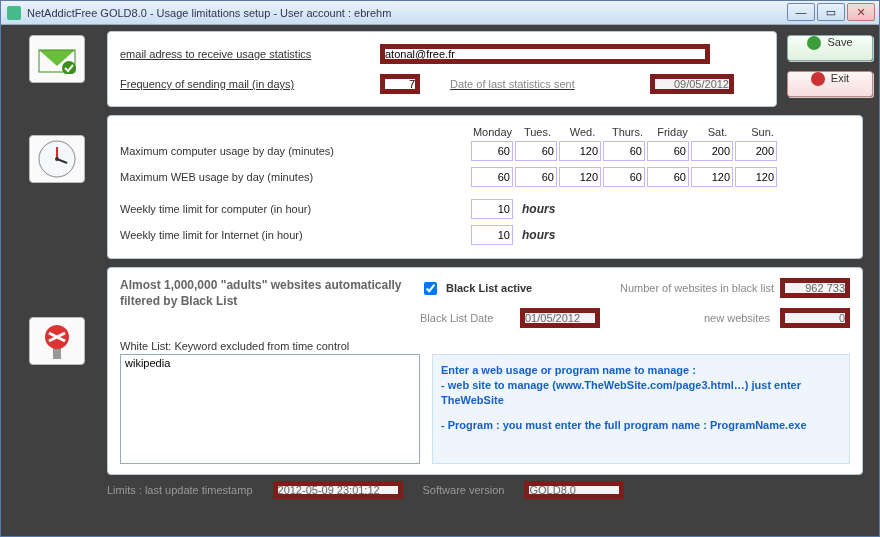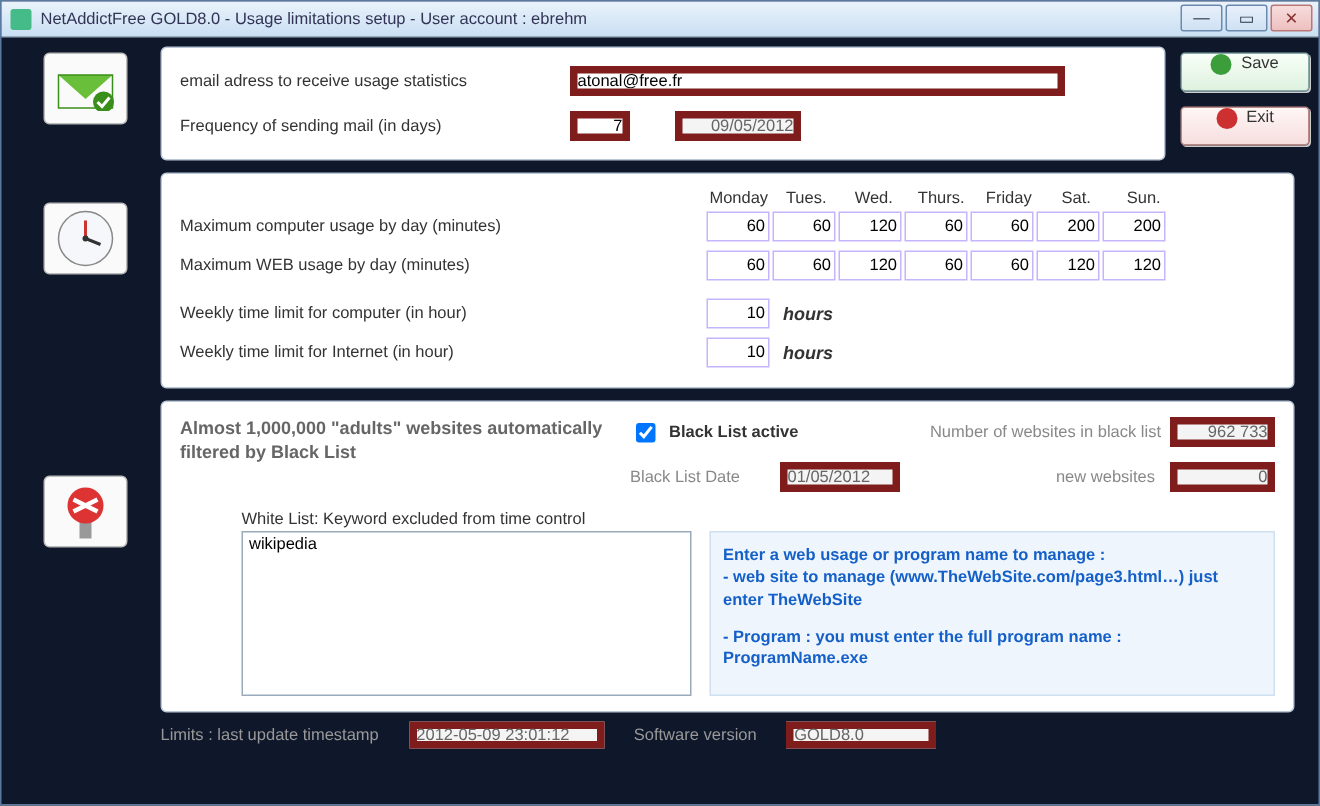--- a/index.html
+++ b/index.html
@@ -1,31 +1,31 @@
 <!DOCTYPE html>
 <html><head>
 <meta charset="utf-8">
 <style>
   * { box-sizing: border-box; }
   body { margin:0; font-family: Tahoma, Arial, sans-serif; font-size:11px; background:#fff; color:#333; }
-  .window { width:880px; height:537px; border:1px solid #5a7aa3; background:#0f172a; position:relative; }
+  .window { width:880px; height:537px; border:1px solid #5a7aa3; background:#404040; position:relative; }
   .titlebar { height:24px; background:linear-gradient(#eaf3fb,#c9dff3); border-bottom:1px solid #9ab; display:flex; align-items:center; padding:0 6px; }
   .titlebar .icon { width:14px; height:14px; background:#4b8; border-radius:2px; margin-right:6px; }
   .titlebar .title { color:#335; }
   .winbtns { position:absolute; right:4px; top:2px; display:flex; gap:2px; }
   .winbtn { width:28px; height:18px; border:1px solid #6b8aae; border-radius:2px; background:linear-gradient(#e8f0fb,#cfe1f3); display:flex; align-items:center; justify-content:center; font-size:11px; color:#234; cursor:pointer; }
   .winbtn.close { background:linear-gradient(#f7dcdc,#eec0c0); border-color:#b77; color:#833;}
   .client { position:absolute; left:6px; right:6px; top:30px; bottom:6px; }
 
   .row { display:flex; align-items:flex-start; }
   .iconcol { width:100px; display:flex; justify-content:center; align-items:flex-start; padding-top:4px;}
   .iconbox { width:56px; height:48px; border:1px solid #bbb; border-radius:4px; background:#fafafa; display:flex; align-items:center; justify-content:center; }
   .panel { flex:1; border:1px solid #b8c6d6; border-radius:4px; padding:10px 12px; background:#fff; }
 
-  .fld { display:flex; align-items:center; height:24px; }
+  .fld { display:flex; align-items:center; height:24px;text-decoration:underline; }
   .lbl { width:260px; color:#333; }
   input.txt, .ro { height:20px; border:5px solid #7f1d1d; padding:0 0; font:inherit; background:#fff; }
   .ro { background:#f4f4f4; color:#666; display:flex; align-items:center; }
   .num { text-align:right; }
 
   .btnbar { position:absolute; right:6px; top:34px; width:86px; display:flex; flex-direction:column; gap:10px;}
   .btn3d { height:26px; border:1px solid #8aa; border-radius:3px; background:linear-gradient(#f8fff8,#dff1df); display:flex; justify-content:center; gap:6px; cursor:pointer; box-shadow:1px 1px 0 #ccc;}
   .btn3d.exit { background:linear-gradient(#fff6f6,#f6dede); border-color:#b88;}
   .btn3d .mk { width:14px; height:14px; border-radius:7px; }
 
@@ -86,20 +86,21 @@
       </div>
       <div class="panel">
         <div class="fld">
           <span class="lbl">email adress to receive usage statistics</span>
           <input class="txt" style="width: 330px;" value="atonal@free.fr">
         </div>
         <div class="fld" style="margin-top:6px;">
           <span class="lbl">Frequency of sending mail (in days)</span>
           <input class="txt num" style="width: 40px;" value="7">
           <span style="width:30px"></span>
+          <span class="small-lbl" style="width:200px">Date of last statistics sent</span>
           <div class="ro num" style="width:84px;justify-content:flex-end;">09/05/2012</div>
         </div>
       </div>
     </div>
 
     <div class="row" style="margin-top:8px; margin-right:10px;">
       <div class="iconcol" style="padding-top:20px;">
         <div class="iconbox">
           <svg width="44" height="44">
               <circle cx="22" cy="22" r="18" fill="#f5f7fa" stroke="#888"></circle>
@@ -176,21 +177,21 @@
             <div style="display:flex;align-items:center;gap:10px;margin-top:10px;">
               <span class="small-lbl" style="width:90px">Black List Date</span>
               <div class="ro" style="width:80px">01/05/2012</div>
               <span style="flex:1"></span>
               <span class="small-lbl">new websites</span>
               <div class="ro num" style="width:70px;justify-content:flex-end;">0</div>
             </div>
           </div>
         </div>
 
-        <div style="margin-top:12px;margin-left:41px;">
+        <div style="margin-top:12px;">
           <div>White List: Keyword excluded from time control</div>
           <div style="display:flex; gap:12px; margin-top:2px;">
             <textarea style="width: 300px; height: 110px;">wikipedia</textarea>
             <div class="help" style="flex:1;height:110px">
               <div>Enter a web usage or program name to manage :</div>
               <div>- web site to manage (www.TheWebSite.com/page3.html…) just enter TheWebSite</div>
               <div style="margin-top:10px">- Program : you must enter the full program name : ProgramName.exe</div>
             </div>
           </div>
         </div>

